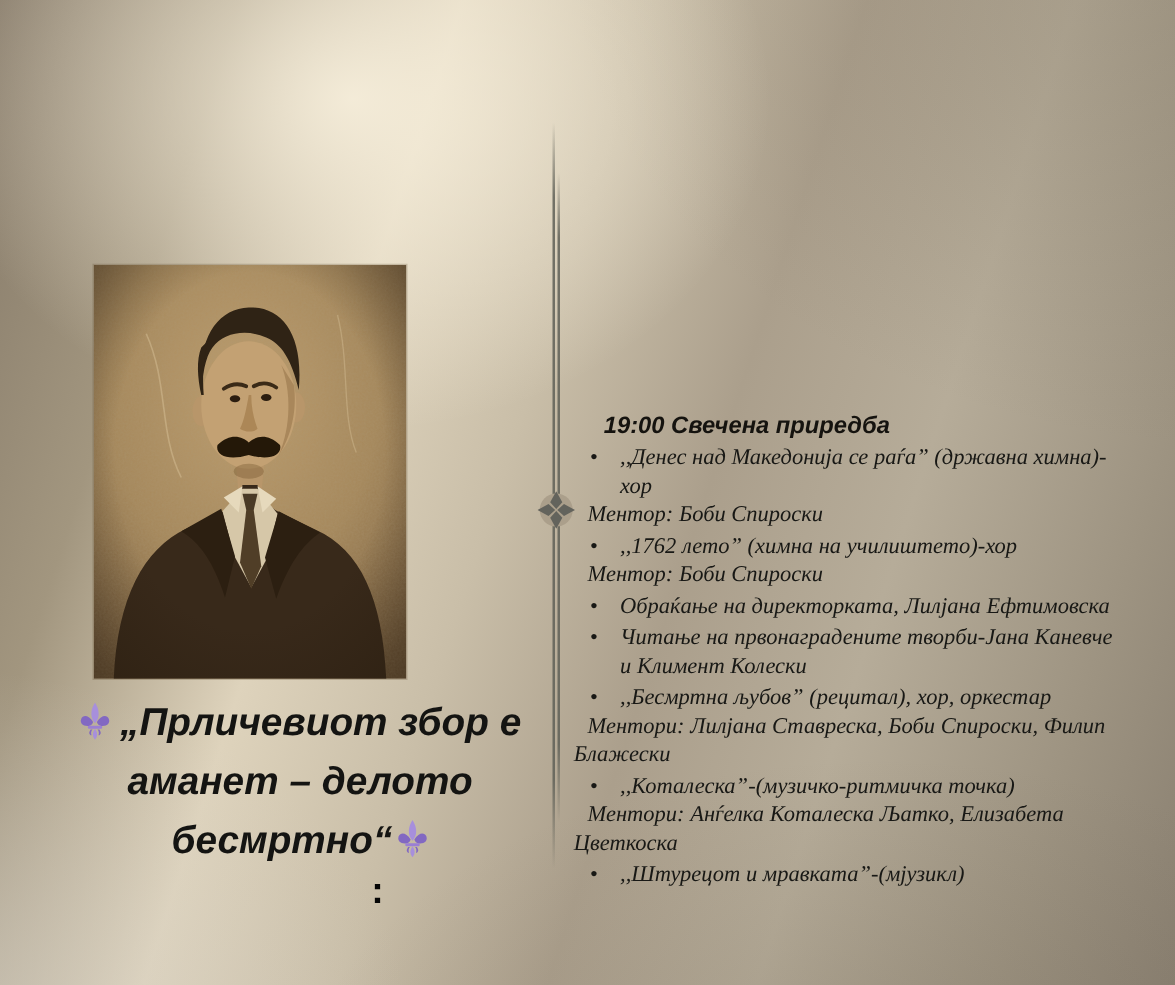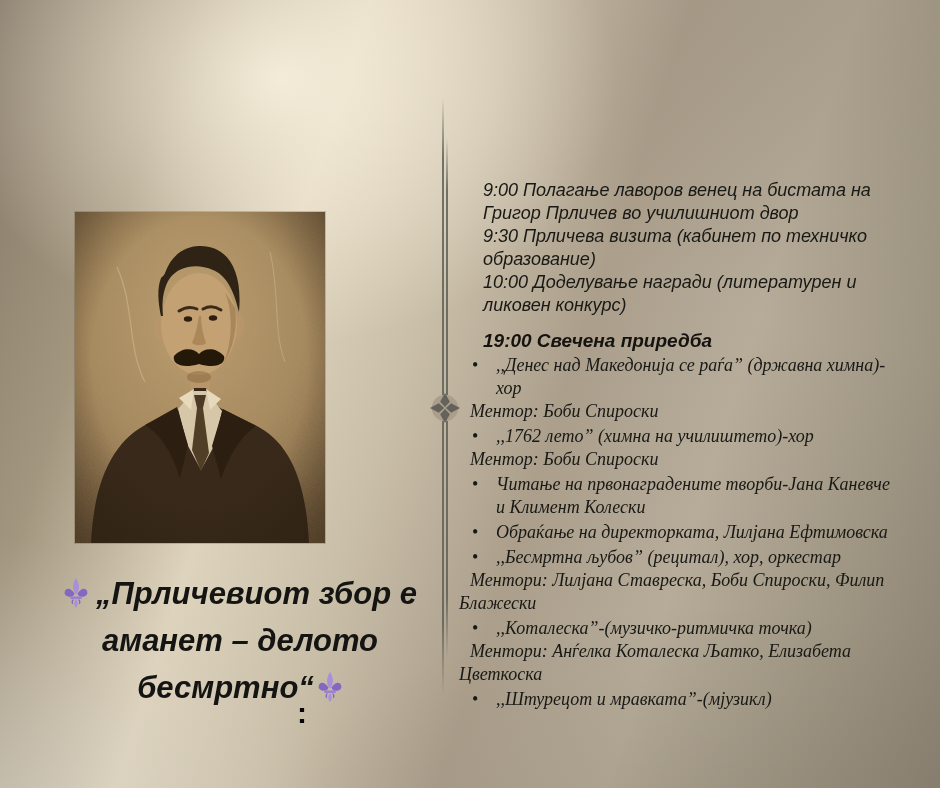--- a/index.html
+++ b/index.html
@@ -35,21 +35,20 @@
     font-size:30px;font-weight:bold;color:#050505;line-height:1;
     font-style:normal;
   }
   
   .quote{
     position:absolute;left:50px;top:554px;width:380px;
     text-align:center;
     font-size:31px;line-height:47px;
     font-weight:bold;font-style:italic;
     color:#141412;
-    margin-top:16px;
   }
   .fleur{display:inline-block;width:26px;height:30px;vertical-align:-4px;}
   .fleur.first{margin-right:7px;}
   .fleur.last{margin-left:3px;}
   
   .div-line{position:absolute;width:2px;background:linear-gradient(to bottom,rgba(95,96,87,0) 0%,rgba(95,96,87,0.85) 10%,rgba(95,96,87,0.85) 88%,rgba(95,96,87,0) 100%);}
   .div-line.a{left:442px;top:98px;height:597px;}
   .div-line.b{left:446px;top:138px;height:520px;}
   .ornament{position:absolute;left:430px;top:393px;width:30px;height:30px;}
   
@@ -176,35 +175,30 @@
     <circle cx="17" cy="17" r="15" fill="#ab9f8b"></circle>
     <g fill="#63635c">
       <path d="M17 0 L22.5 10 L17 16 L11.5 10 Z"></path>
       <path d="M17 34 L22.5 24 L17 18 L11.5 24 Z"></path>
       <path d="M0 17 L10 11.5 L16 17 L10 22.5 Z"></path>
       <path d="M34 17 L24 11.5 L18 17 L24 22.5 Z"></path>
     </g>
   </svg>
 
 
-  <div class="morning r-col">
-    <div>9:00 Полагање лаворов венец на бистата на Григор Прличев во училишниот двор</div>
-    <div>9:30 Прличева визита (кабинет по техничко образование)</div>
-    <div>10:00 Доделување награди (литературен и ликовен конкурс)</div>
-  </div>
 
   <div class="evening-title r-col">19:00 Свечена приредба</div>
 
   <div class="program r-col">
     <div class="prog bullet">,,Денес над Македонија се раѓа” (државна химна)-хор</div>
     <div class="prog plain">Ментор: Боби Спироски</div>
     <div class="prog bullet">,,1762 лето” (химна на училиштето)-хор</div>
     <div class="prog plain">Ментор: Боби Спироски</div>
+    <div class="prog bullet">Обраќање на директорката, Лилјана Ефтимовска</div>
     <div class="prog bullet">Читање на првонаградените творби-Јана Каневче и Климент Колески</div>
-    <div class="prog bullet">Обраќање на директорката, Лилјана Ефтимовска</div>
     <div class="prog bullet">,,Бесмртна љубов” (рецитал), хор, оркестар</div>
     <div class="prog plain">Ментори: Лилјана Ставреска, Боби Спироски, Филип Блажески</div>
     <div class="prog bullet">,,Коталеска”-(музичко-ритмичка точка)</div>
     <div class="prog plain">Ментори: Анѓелка Коталеска Љатко, Елизабета Цветкоска</div>
     <div class="prog bullet">,,Штурецот и мравката”-(мјузикл)</div>
   </div>
 
 </div>
 
 </body></html>

